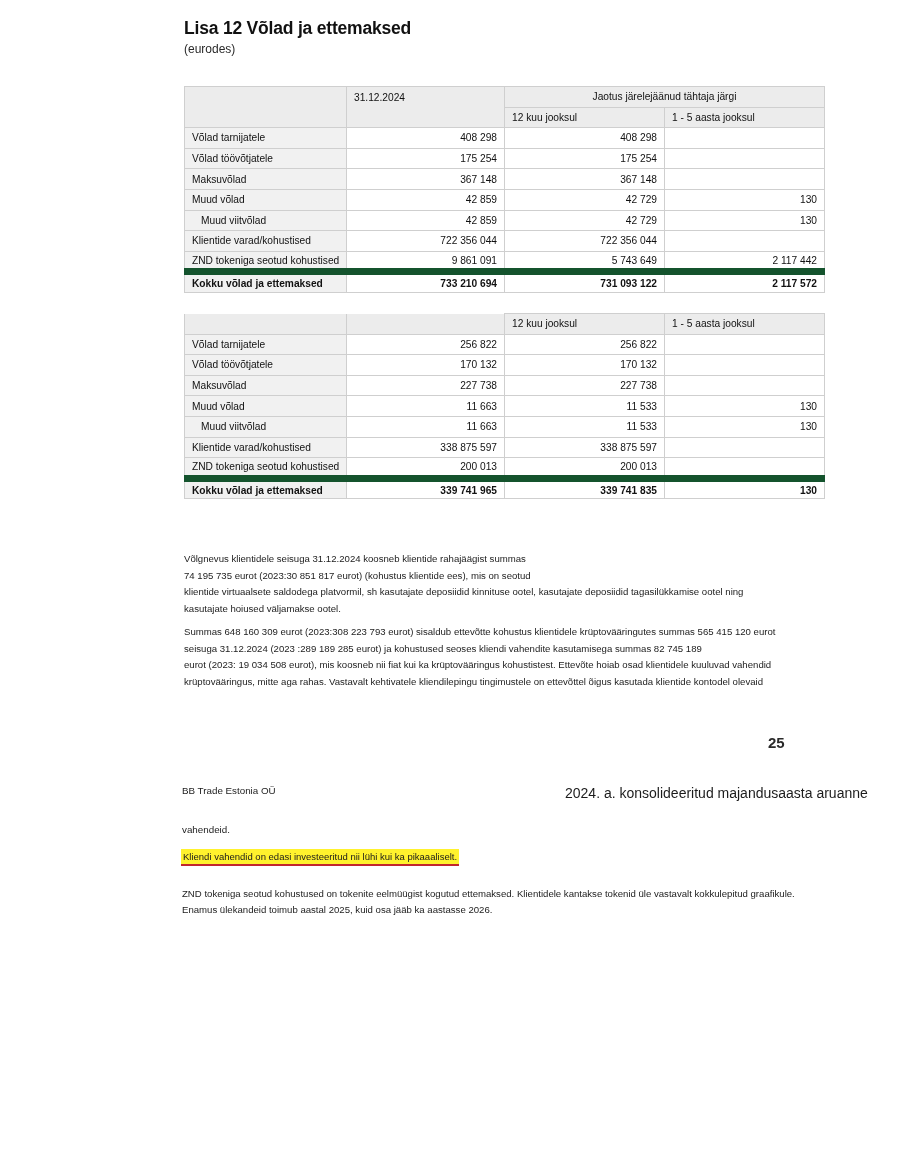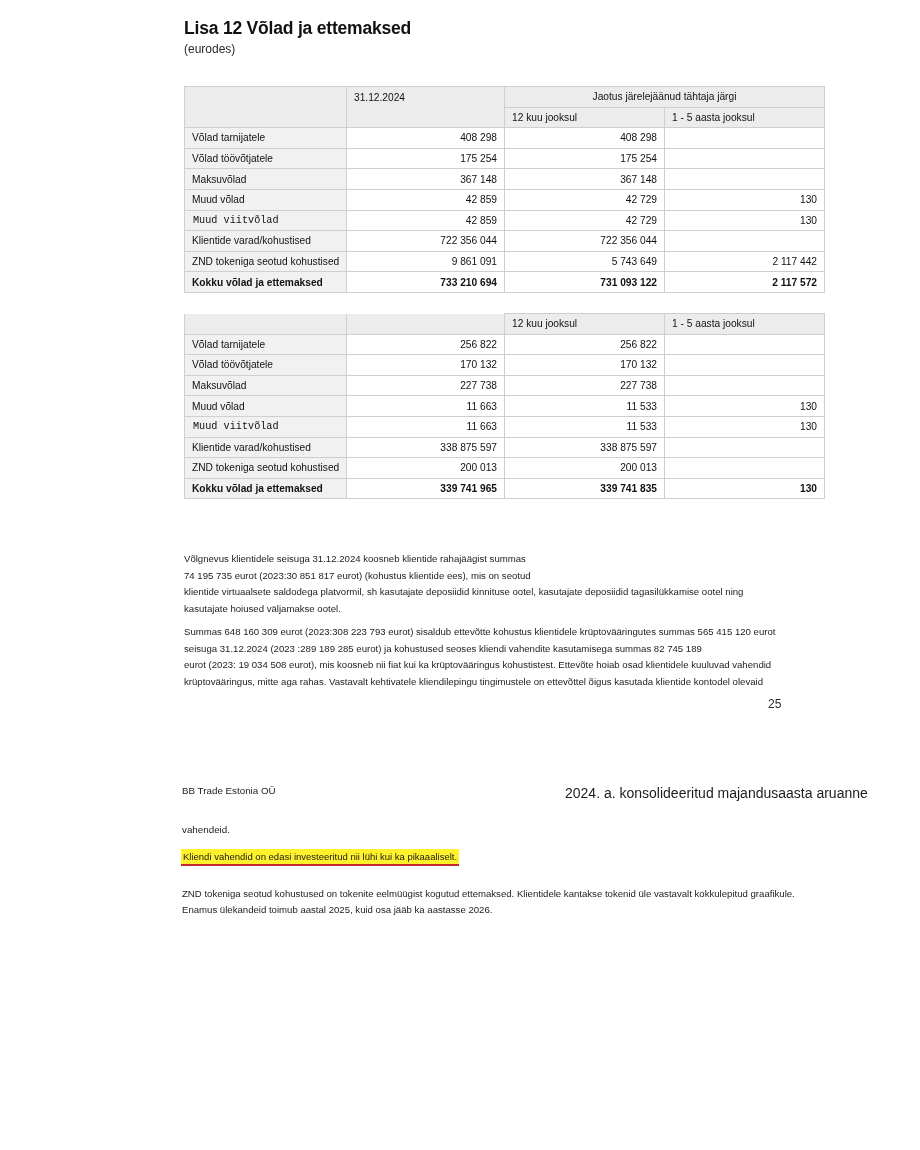--- a/index.html
+++ b/index.html
@@ -87,48 +87,49 @@
     text-align: left;
   }
   .hd-blank2 { background: #ececec; border-top: none !important; }
   .hd-date2  { background: #ececec; border-top: none !important; }
 
   td.lbl {
     background: #f1f1f1;
     text-align: left;
     white-space: nowrap;
   }
-  td.lbl.indent { padding-left: 8px; font-family: Liberation Mono, monospace; }
+  td.lbl.indent { padding-left: 16px; }
   td.num {
     background: #ffffff;
     text-align: right;
   }
   tr.total td.lbl, tr.total td.num { font-weight: bold; }
-  tr.total td { border-top: 1px solid #14532d; }
+  tr.total td { border-top: 7px solid #14532d; }
 
   
   .para {
     position: absolute;
     left: 168px;
     width: 652px;
     font-size: 9.6px;
     line-height: 16.6px;
     color: #1c1c1c;
     text-align: left;
   }
   #para-1 { top: 551px; }
   #para-2 { top: 624px; }
   .para .ln { display: block; white-space: nowrap; }
 
   .page-number {
     position: absolute;
     left: 752px;
-    top: 697px;
-    font-size: 12px;
+    top: 734px;
+    font-size: 15px;
     color: #2a2a2a;
+    font-weight: bold;
   }
 
   
   .footer-left {
     position: absolute;
     left: 166px;
     top: 785px;
     font-size: 9.8px;
     color: #1c1c1c;
   }

